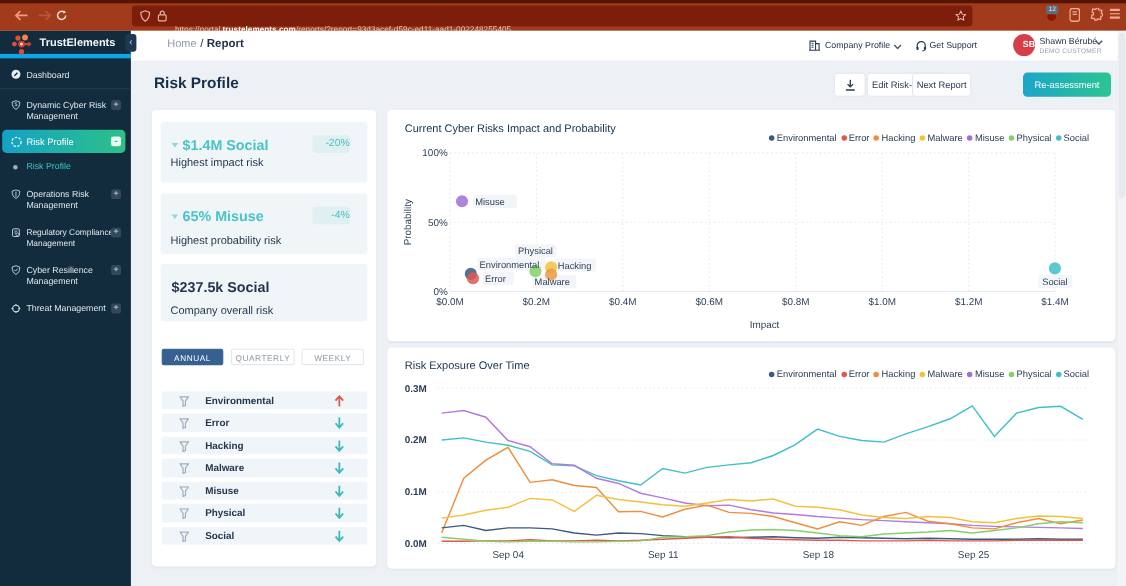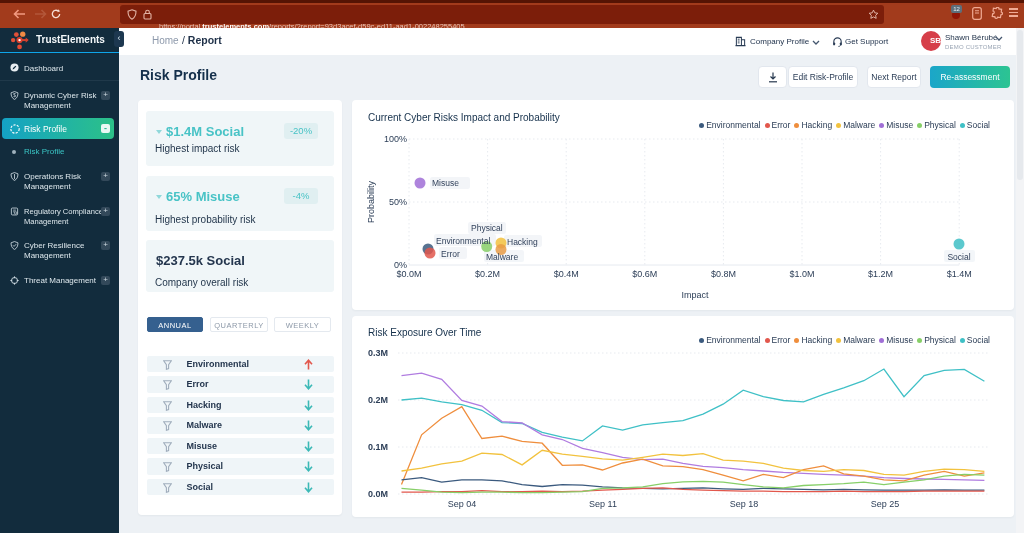--- a/index.html
+++ b/index.html
@@ -4,33 +4,33 @@
 <style>
 *{margin:0;padding:0;box-sizing:border-box;}
 html,body{width:1024px;height:533px;overflow:hidden;}
 body{font-family:"Liberation Sans",sans-serif;background:#edf1f5;position:relative;}
 
 #chrome{position:absolute;top:0;left:0;width:1024px;height:28px;background:#a23b1c;}
 #chrome .topstrip{position:absolute;top:0;left:0;width:1024px;height:3px;background:#551404;}
 #addrbar{position:absolute;left:120px;top:5px;width:764px;height:19px;background:#7c1e0a;border-radius:3px;display:flex;align-items:center;color:#e9c4b8;font-size:7.5px;}
 
 #sidebar{position:absolute;left:0;top:28px;width:119px;height:505px;background:#122c3d;color:#dde7ec;}
-#logorow{position:absolute;left:0;top:0;width:119px;height:25px;border-bottom:1px solid #0ea5e9;}
+#logorow{position:absolute;left:0;top:0;width:119px;height:25px;border-bottom:4px solid #0ea5e9;}
 .mitem{position:absolute;left:0;width:119px;font-size:8px;color:#dde7ec;}
 .mico{position:absolute;left:10px;width:9px;height:9px;}
 .mtext{position:absolute;left:24px;top:0;width:84px;line-height:10px;}
 .plus{position:absolute;left:101px;width:9px;height:9px;background:#33495a;border-radius:2px;color:#cfdbe2;font-size:8px;line-height:8px;text-align:center;}
 
 #header{position:absolute;left:119px;top:28px;width:897px;height:27px;background:#fff;}
 
 .card{position:absolute;background:#fff;border-radius:4px;box-shadow:0 1px 2px rgba(30,50,80,.05);}
 .statcard{position:absolute;left:8px;width:188px;background:#f0f6f8;border-radius:3px;}
 .statval{position:absolute;left:10px;font-size:13px;font-weight:bold;color:#48c3c6;}
 .statdesc{position:absolute;left:9px;font-size:10px;color:#1e3248;}
-.badge{position:absolute;left:138px;width:34px;height:16px;background:#e0eff1;border-radius:3px;color:#48c3c6;font-size:9.5px;text-align:center;line-height:16px;}
+.badge{position:absolute;left:138px;width:34px;height:16px;background:#e0eff1;border-radius:3px;color:#48c3c6;font-size:9.5px;text-align:right;line-height:16px;}
 .tri{display:inline-block;width:0;height:0;border-left:3px solid transparent;border-right:3px solid transparent;border-top:4.5px solid #90d8da;margin-right:4px;vertical-align:2px;}
 .tab{position:absolute;top:0;height:15px;font-size:7.5px;letter-spacing:.5px;text-align:center;line-height:15px;color:#8d99a8;background:#fff;border:1px solid #e4e9ef;border-radius:2px;}
 .riskrow{position:absolute;left:8.5px;width:187px;height:16.5px;background:#eff5f8;border-radius:2px;}
 .rlabel{position:absolute;left:40px;top:0;font-size:9px;font-weight:bold;color:#24364e;line-height:16.5px;}
 .chtitle{position:absolute;font-size:10px;font-weight:normal;color:#15304b;}
 .legend{position:absolute;right:24px;display:flex;align-items:center;font-size:8.5px;color:#2a3c55;}
 .legend span{display:flex;align-items:center;margin-left:4px;}
 .ldot{display:inline-block;width:5px;height:5px;border-radius:2.5px;margin-right:2px;}
 .btn{position:absolute;top:66px;height:22px;background:#fff;border:1px solid #e2e7ee;border-radius:4px;font-size:8.5px;color:#2a3c55;text-align:center;line-height:20px;}
 .fun{position:absolute;left:16px;top:4px;}
@@ -199,21 +199,21 @@
 <div style="position:absolute;left:114px;top:31px;width:10px;height:16px;background:#1d3850;border-radius:3px;color:#cfe0ea;font-size:9px;text-align:center;line-height:15px;z-index:5;">‹</div>
 
 <div style="position:absolute;left:140px;top:67px;font-size:14px;font-weight:bold;color:#15304b;">Risk Profile</div>
 <div class="btn" style="left:758px;width:29px;">
   <svg width="10" height="11" viewBox="0 0 10 11" style="margin-top:5px;">
       <path d="M5 0.5 V6.5 M2.5 4.5 L5 7 L7.5 4.5" fill="none" stroke="#26384e" stroke-width="1.2"></path>
       <path d="M1 9.8 H9" stroke="#26384e" stroke-width="1.2"></path>
     </svg>
 </div>
 <div class="btn" style="left:788px;width:70px;">Edit Risk-Profile</div>
-<div class="btn" style="left:867px;width:54px;">Next Report</div>
+<div class="btn" style="left:829px;width:54px;">Next Report</div>
 <div class="btn" style="left:930px;width:80px;background:linear-gradient(90deg,#1ba6c9,#2cc492);border:none;color:#fff;line-height:22px;">Re-assessment</div>
 
 <div class="card" style="left:138px;top:100px;width:204px;height:415px;">
   <div class="statcard" style="top:11px;height:55px;padding-left:44px;">
     <div class="statval" style="top:13px;"><span class="tri"></span>$1.4M Social</div>
     <div class="badge" style="top:12px;">-20%</div>
     <div class="statdesc" style="top:32px;">Highest impact risk</div>
   </div>
   <div class="statcard" style="top:76px;height:55px;">
     <div class="statval" style="top:13px;"><span class="tri"></span>65% Misuse</div>

